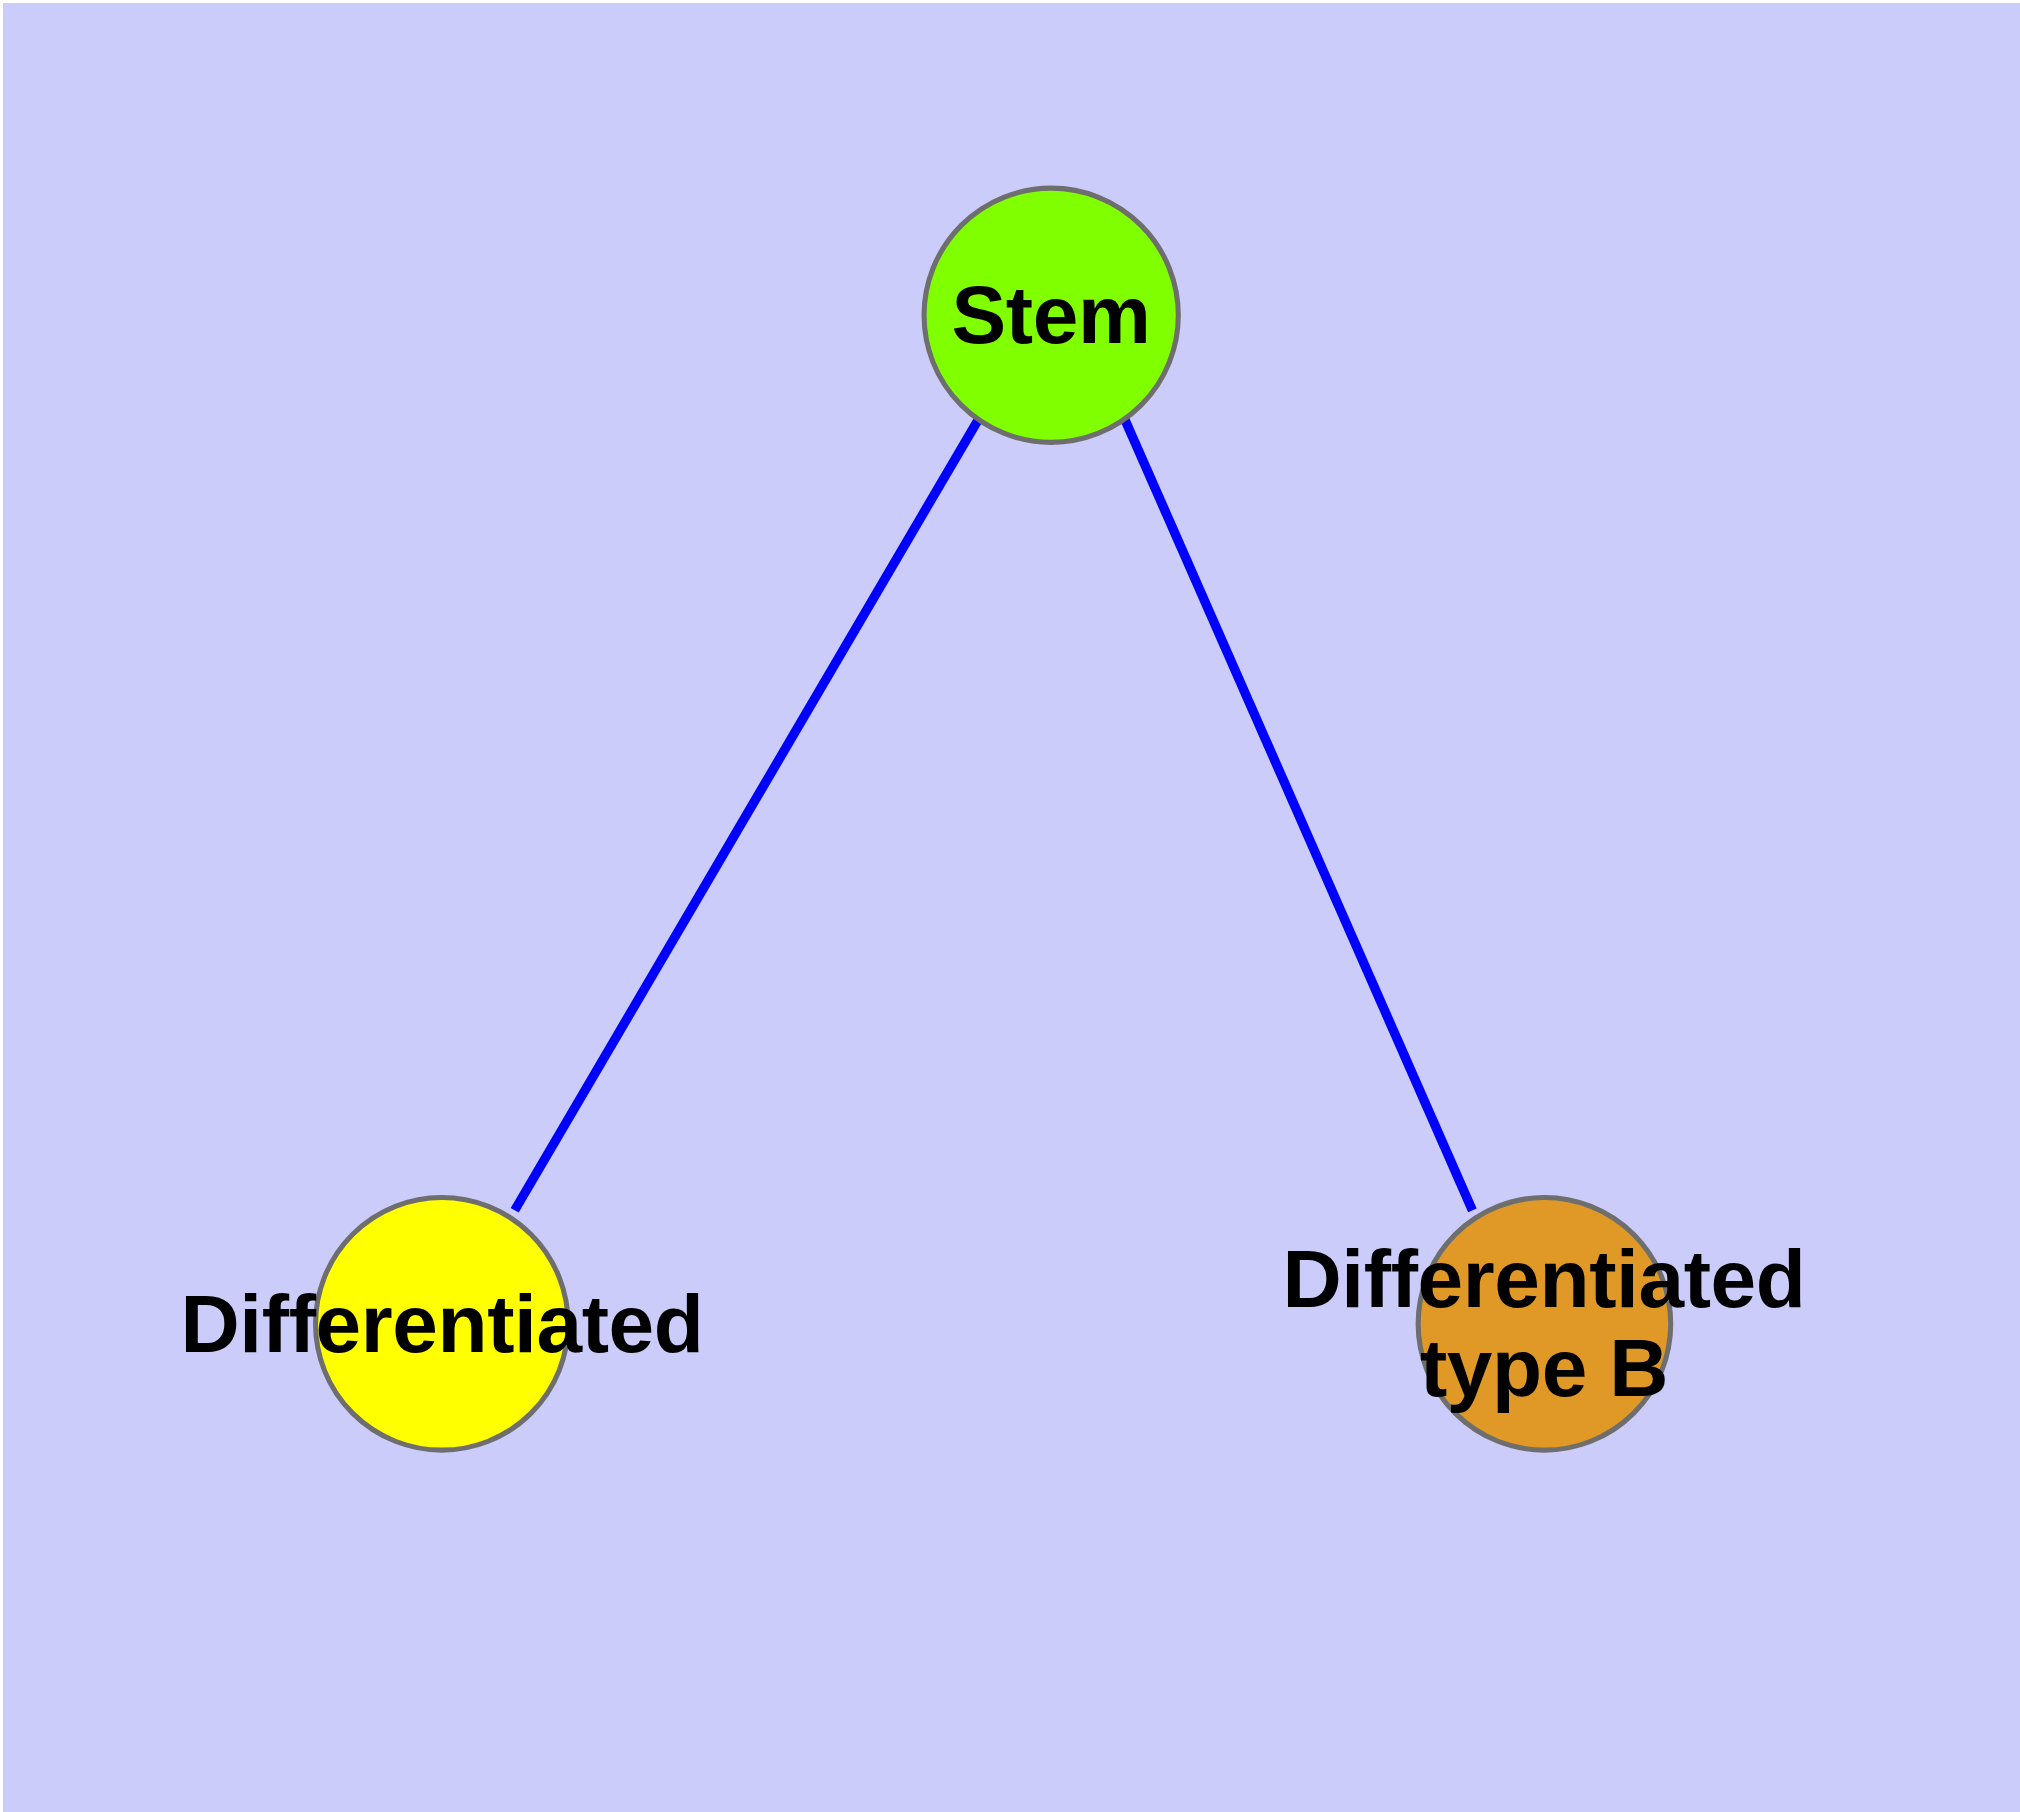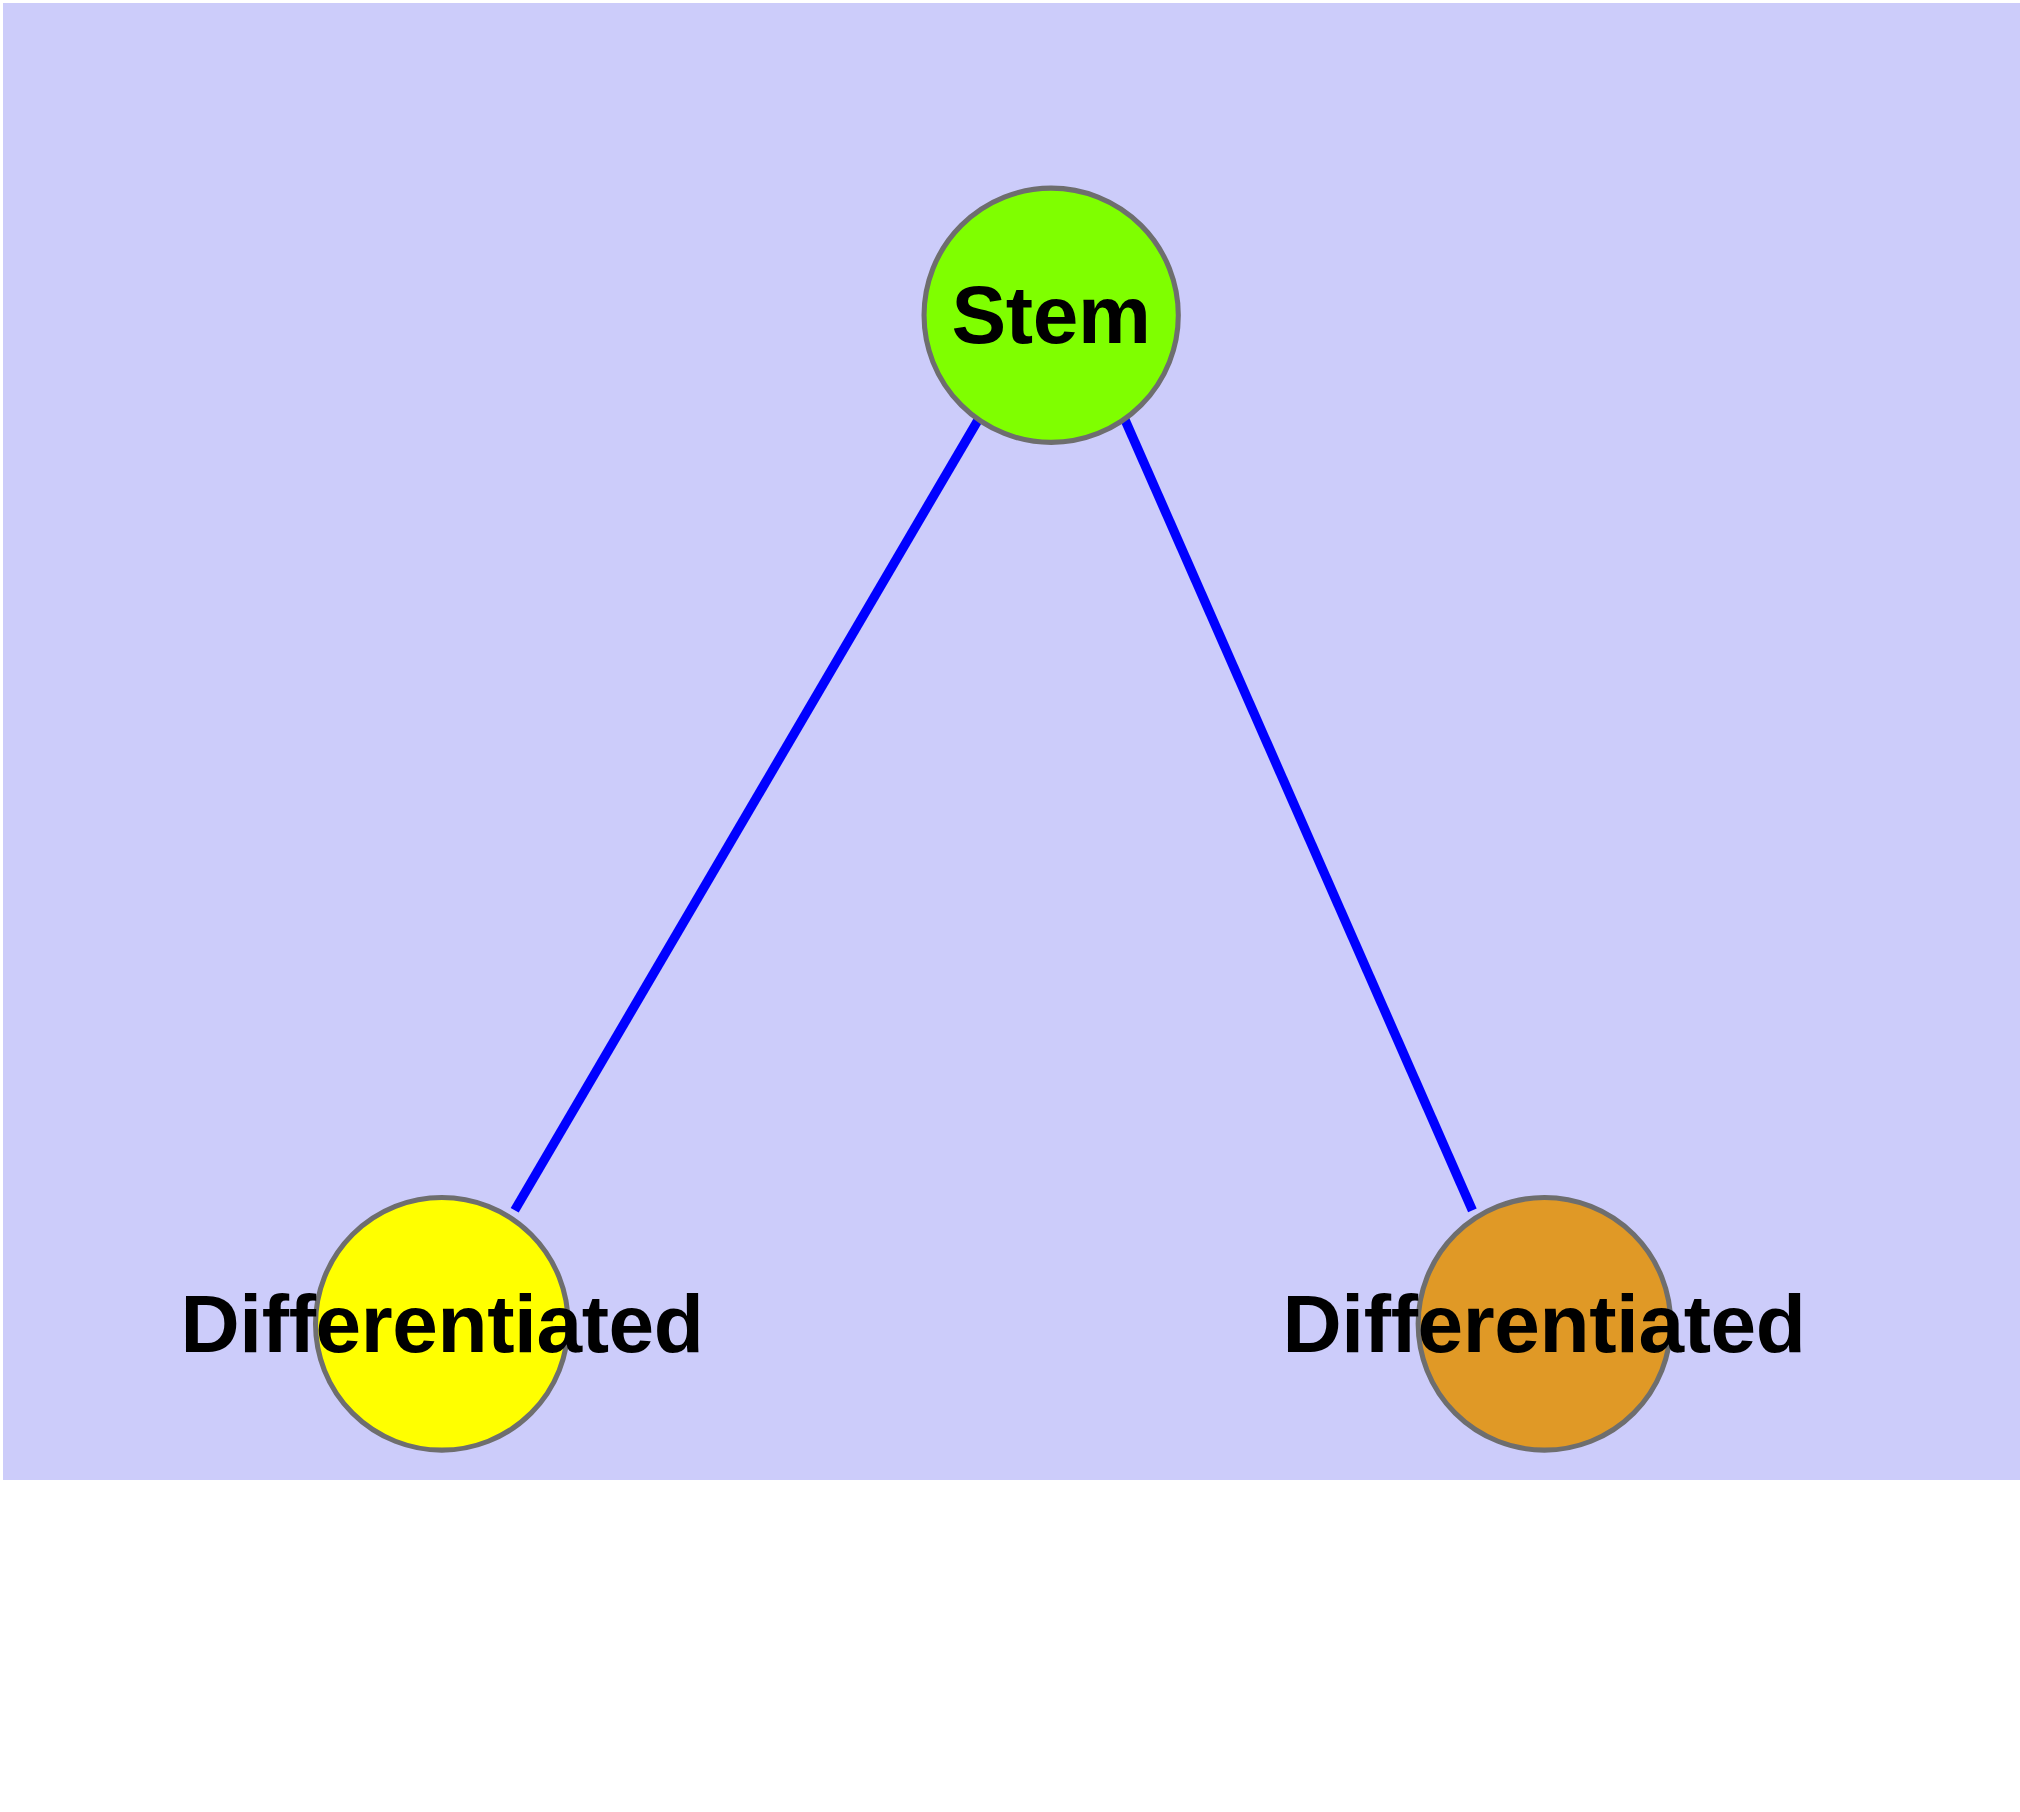--- a/index.html
+++ b/index.html
@@ -3,21 +3,21 @@
 <meta charset="utf-8">
 <style>
   html, body {
     margin: 0;
     padding: 0;
     background: #ffffff;
   }
   #stage {
     position: relative;
     width: 2021px;
-    height: 1480px;
+    height: 1812px;
     overflow: hidden;
     background: #ffffff;
   }
   #canvas-bg {
     position: absolute;
     left: 3.4px;
     top: 3.4px;
     width: 2017px;
     height: 1809px;
     background: #ccccfa;
@@ -70,16 +70,16 @@
       <circle class="node-circle" cx="521" cy="1562" r="149" fill="#ffff00" style="stroke: rgb(110, 110, 110); stroke-width: 6;"></circle>
       <circle class="node-circle" cx="1822" cy="1562" r="149" fill="#e09926" style="stroke: rgb(110, 110, 110); stroke-width: 6;"></circle>
       <circle class="node-circle" cx="1240" cy="372" r="150" fill="#7fff00" style="stroke: rgb(110, 110, 110); stroke-width: 6;"></circle>
     </g>
   </svg>
 
   <div class="node-label" style="left: 1051px; top: 315px; color: rgb(0, 0, 0); font-size: 82px;"><span>Stem</span></div>
 
   <div class="node-label" style="left: 442px; top: 1324px; color: rgb(0, 0, 0); font-size: 82px;"><span>Differentiated</span><br></div>
 
-  <div class="node-label" style="left: 1544px; top: 1324px; color: rgb(0, 0, 0); font-size: 82px;"><span>Differentiated</span><br></div>
+  <div class="node-label" style="left: 1544px; top: 1324px; color: rgb(0, 0, 0); font-size: 82px;"><span>Differentiated</span><br><span>type B</span></div>
 
 </div>
 
 
 </body></html>

